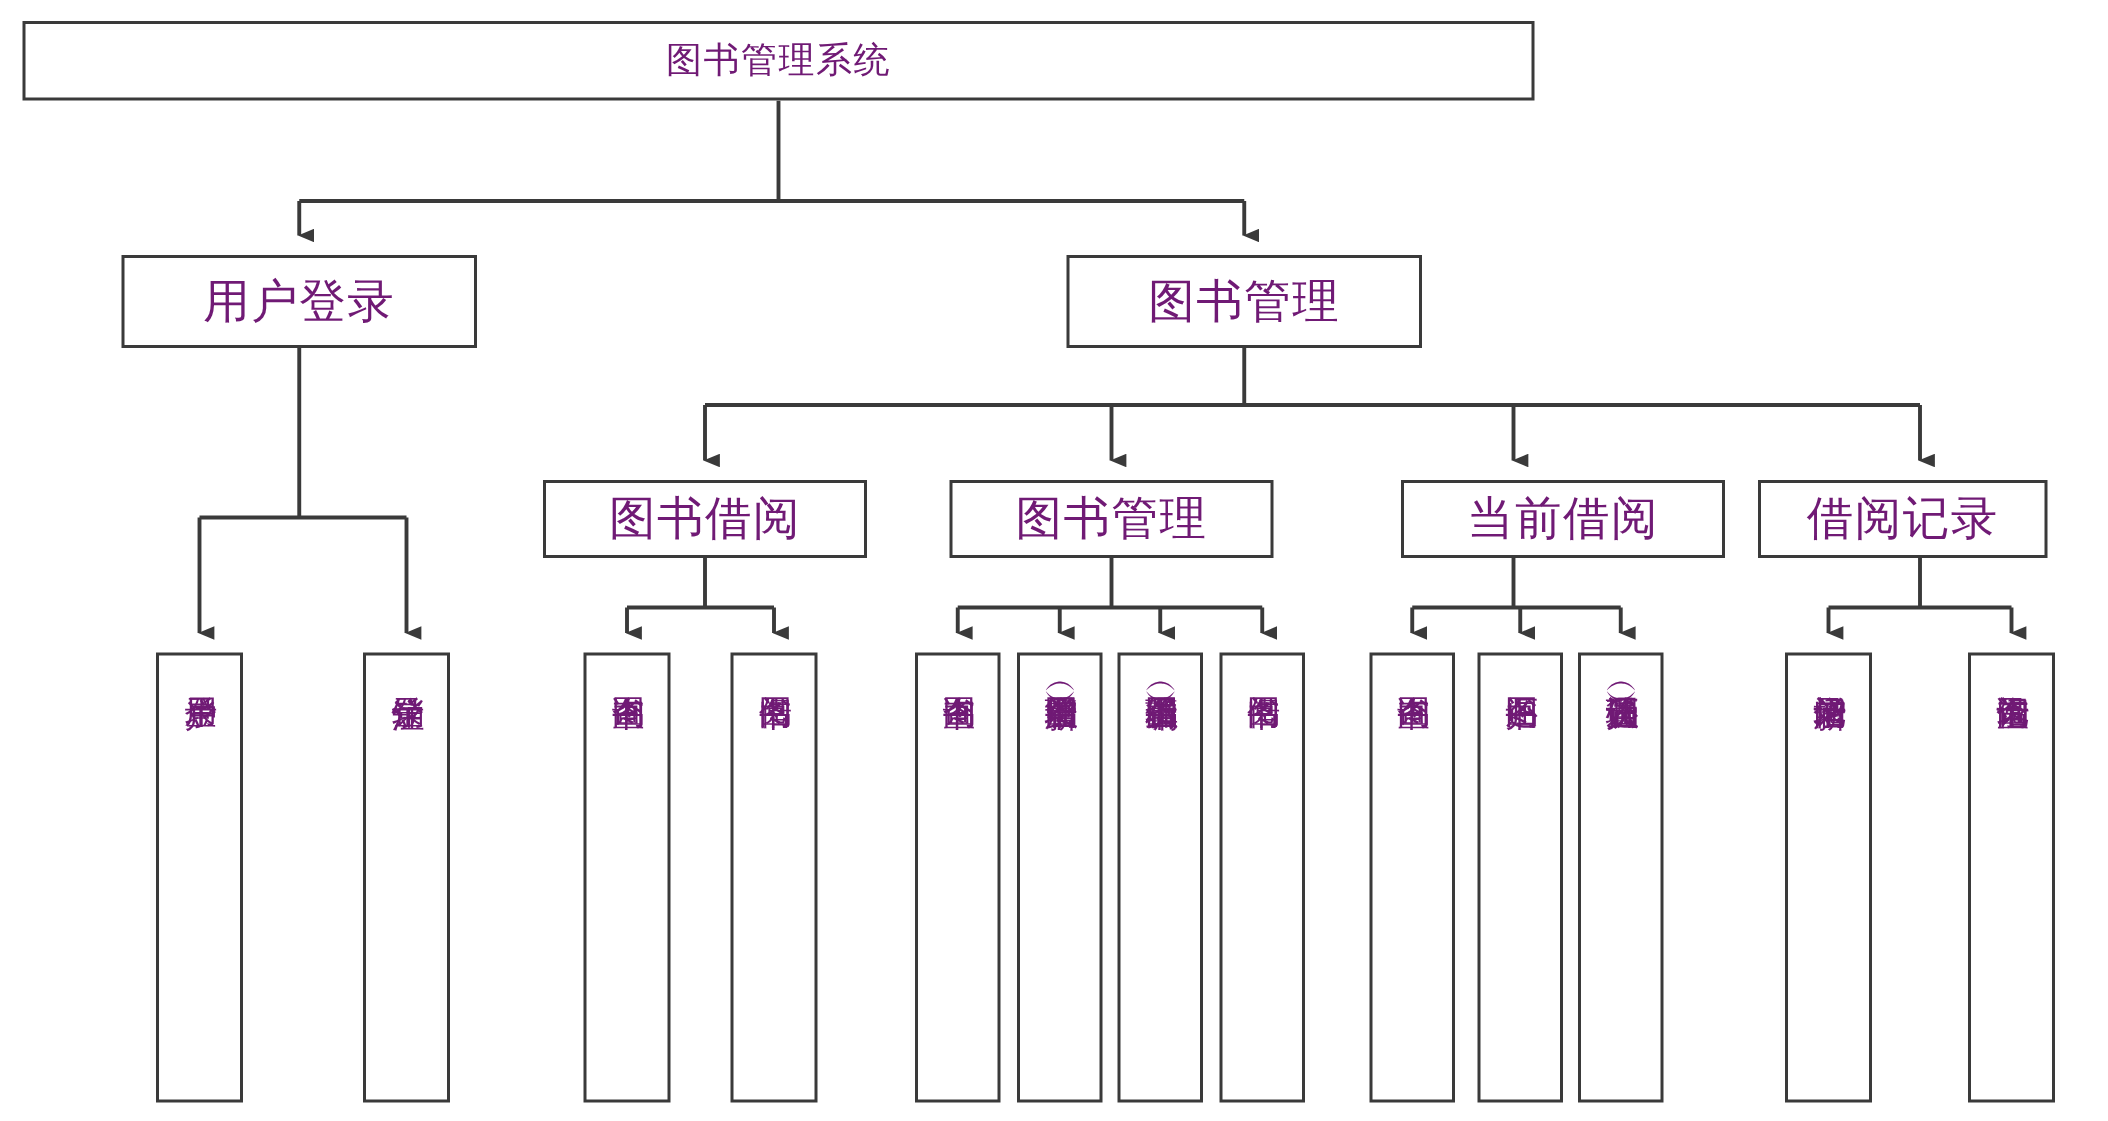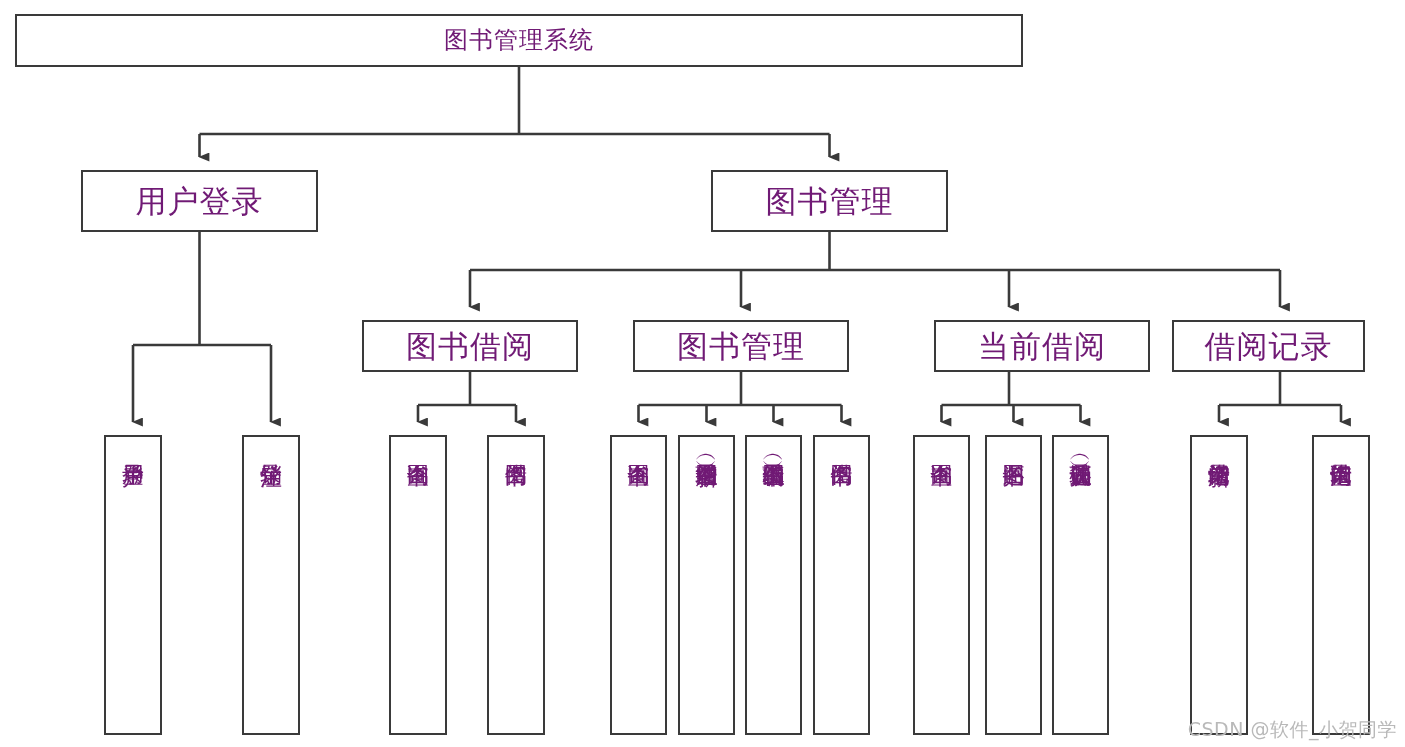--- a/index.html
+++ b/index.html
@@ -153,14 +153,13 @@
         <span class="vtext">确认归还（管理员）</span>
       </div>
       <div class="node leaf" style="left: 1190px; top: 435px; width: 58px; height: 300px;">
         <span class="vtext">新增借阅记录</span>
       </div>
       <div class="node leaf" style="left: 1312px; top: 435px; width: 58px; height: 300px;">
         <span class="vtext">查询借阅记录</span>
       </div>
     </div>
 
-  <div class="watermark">CSDN @软件_小贺同学</div>
 </div>
 
 </body></html>

